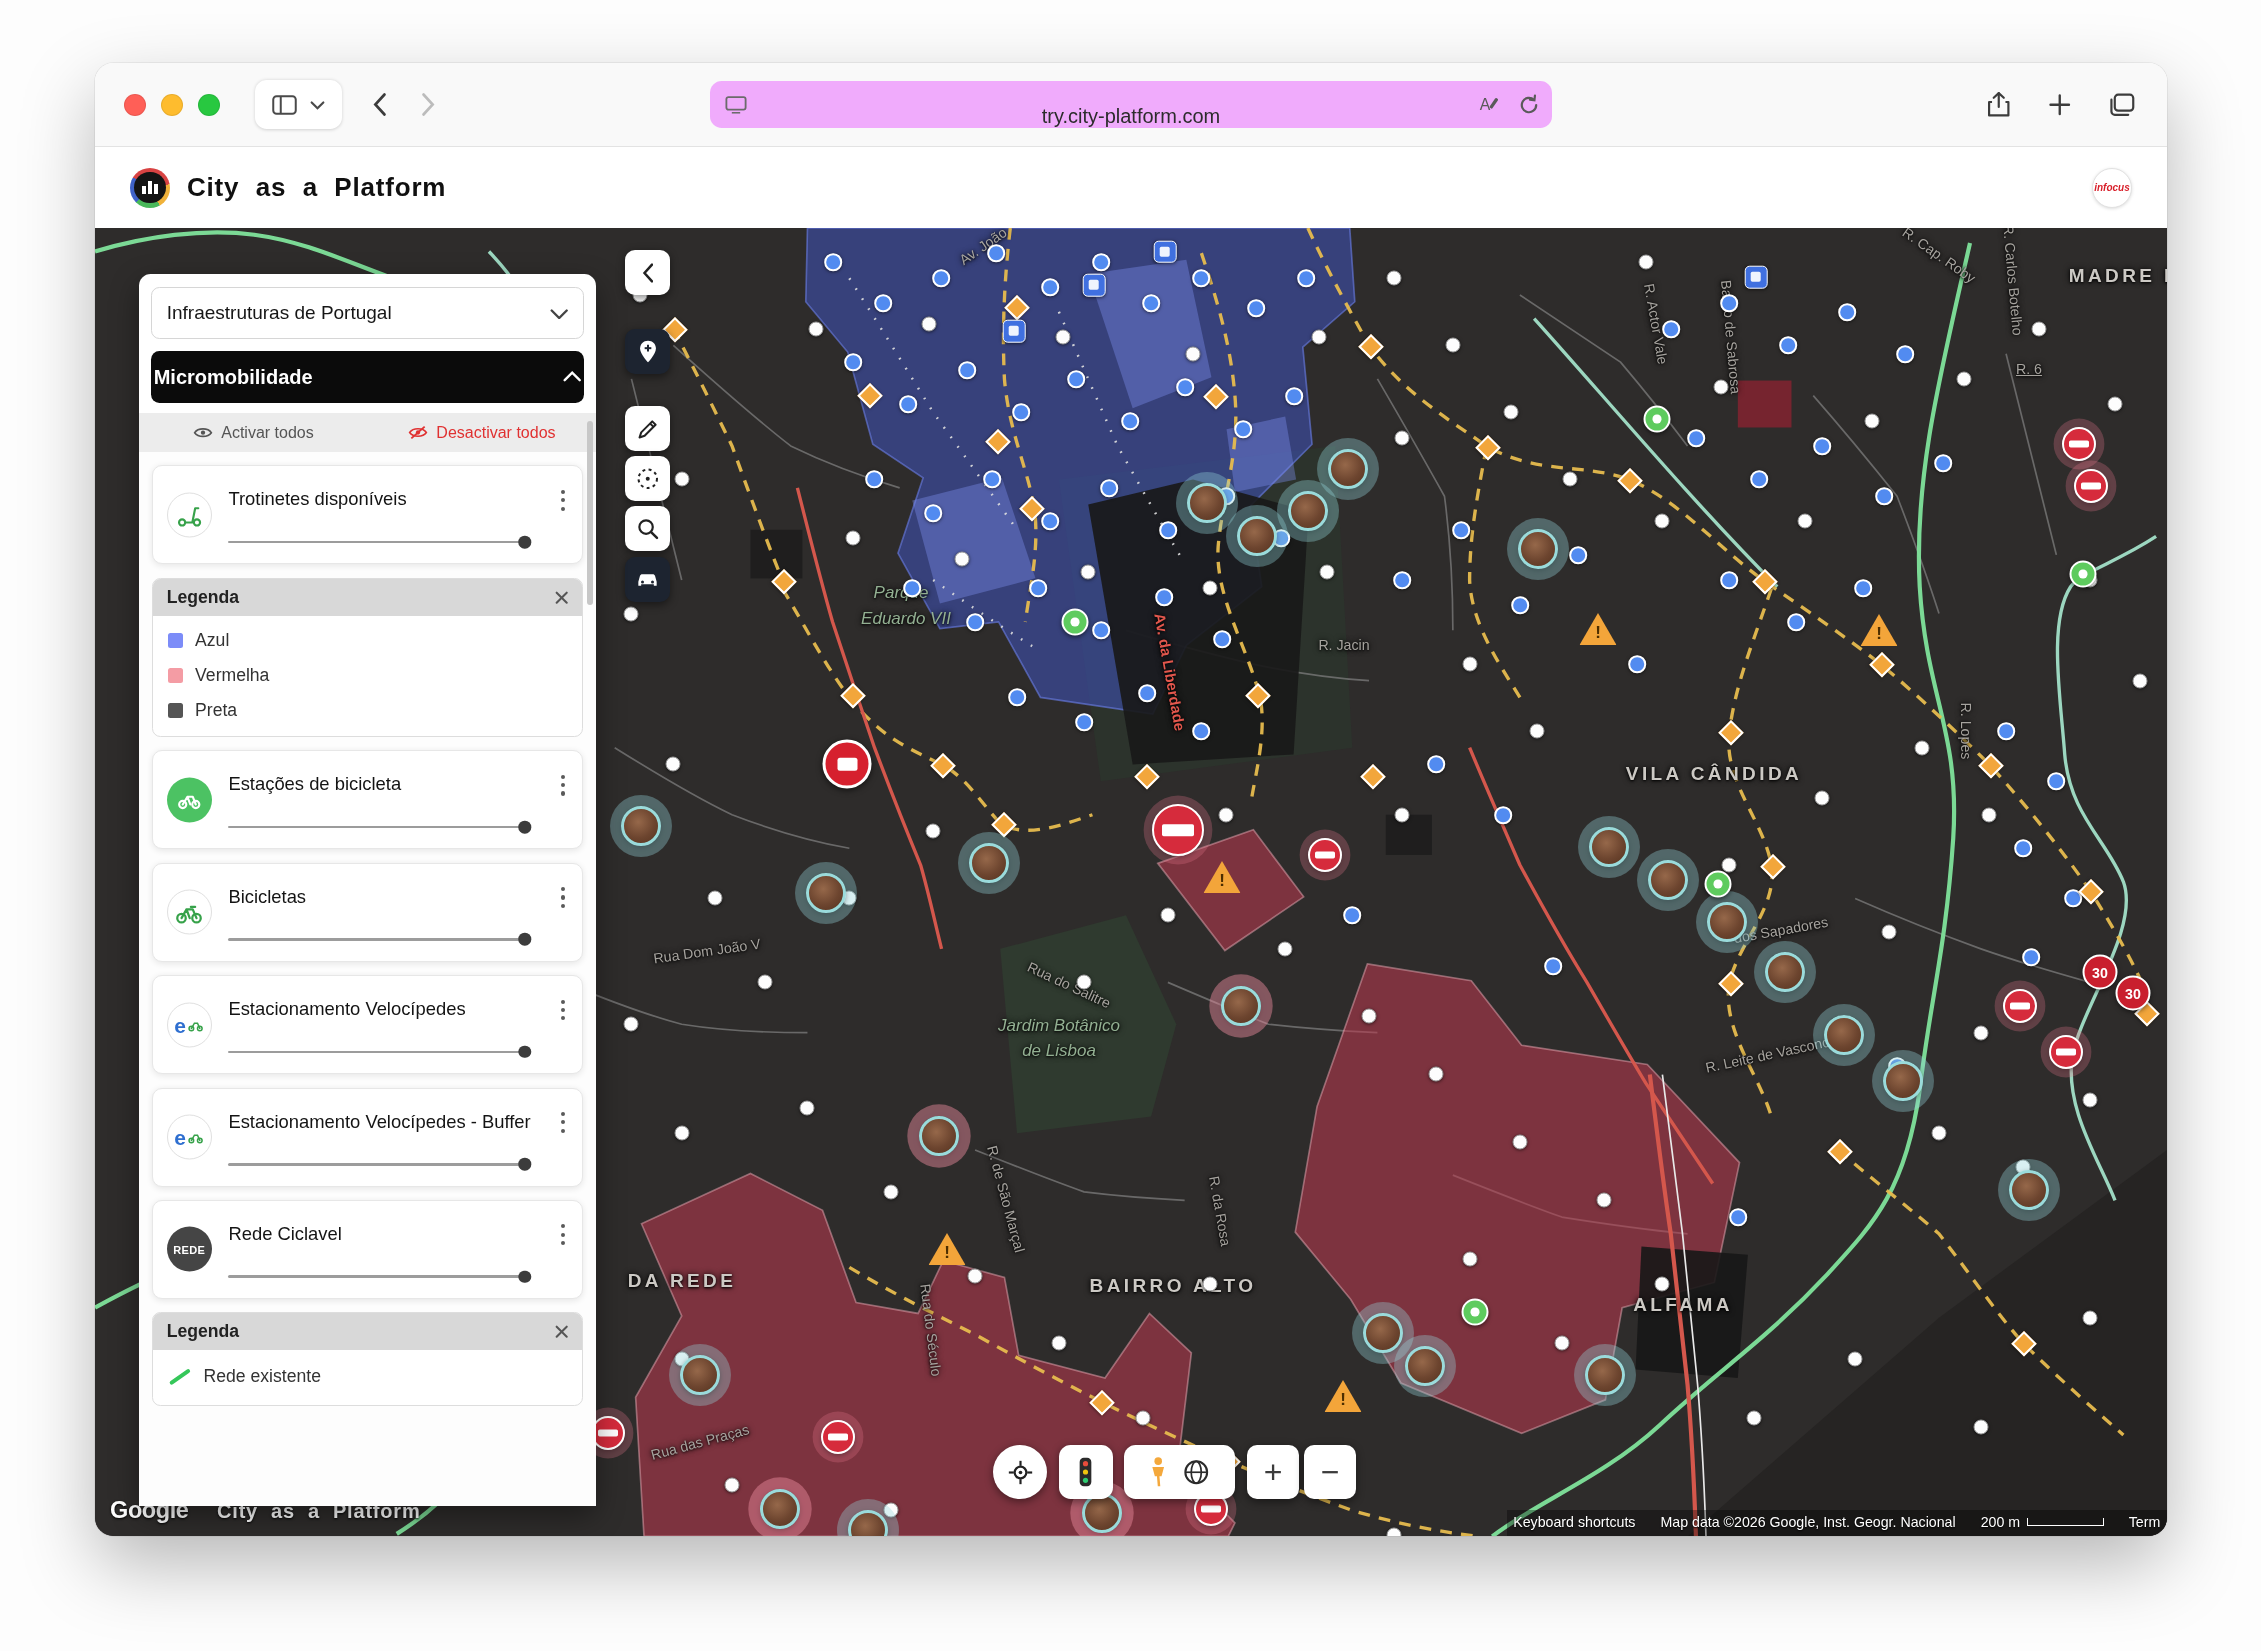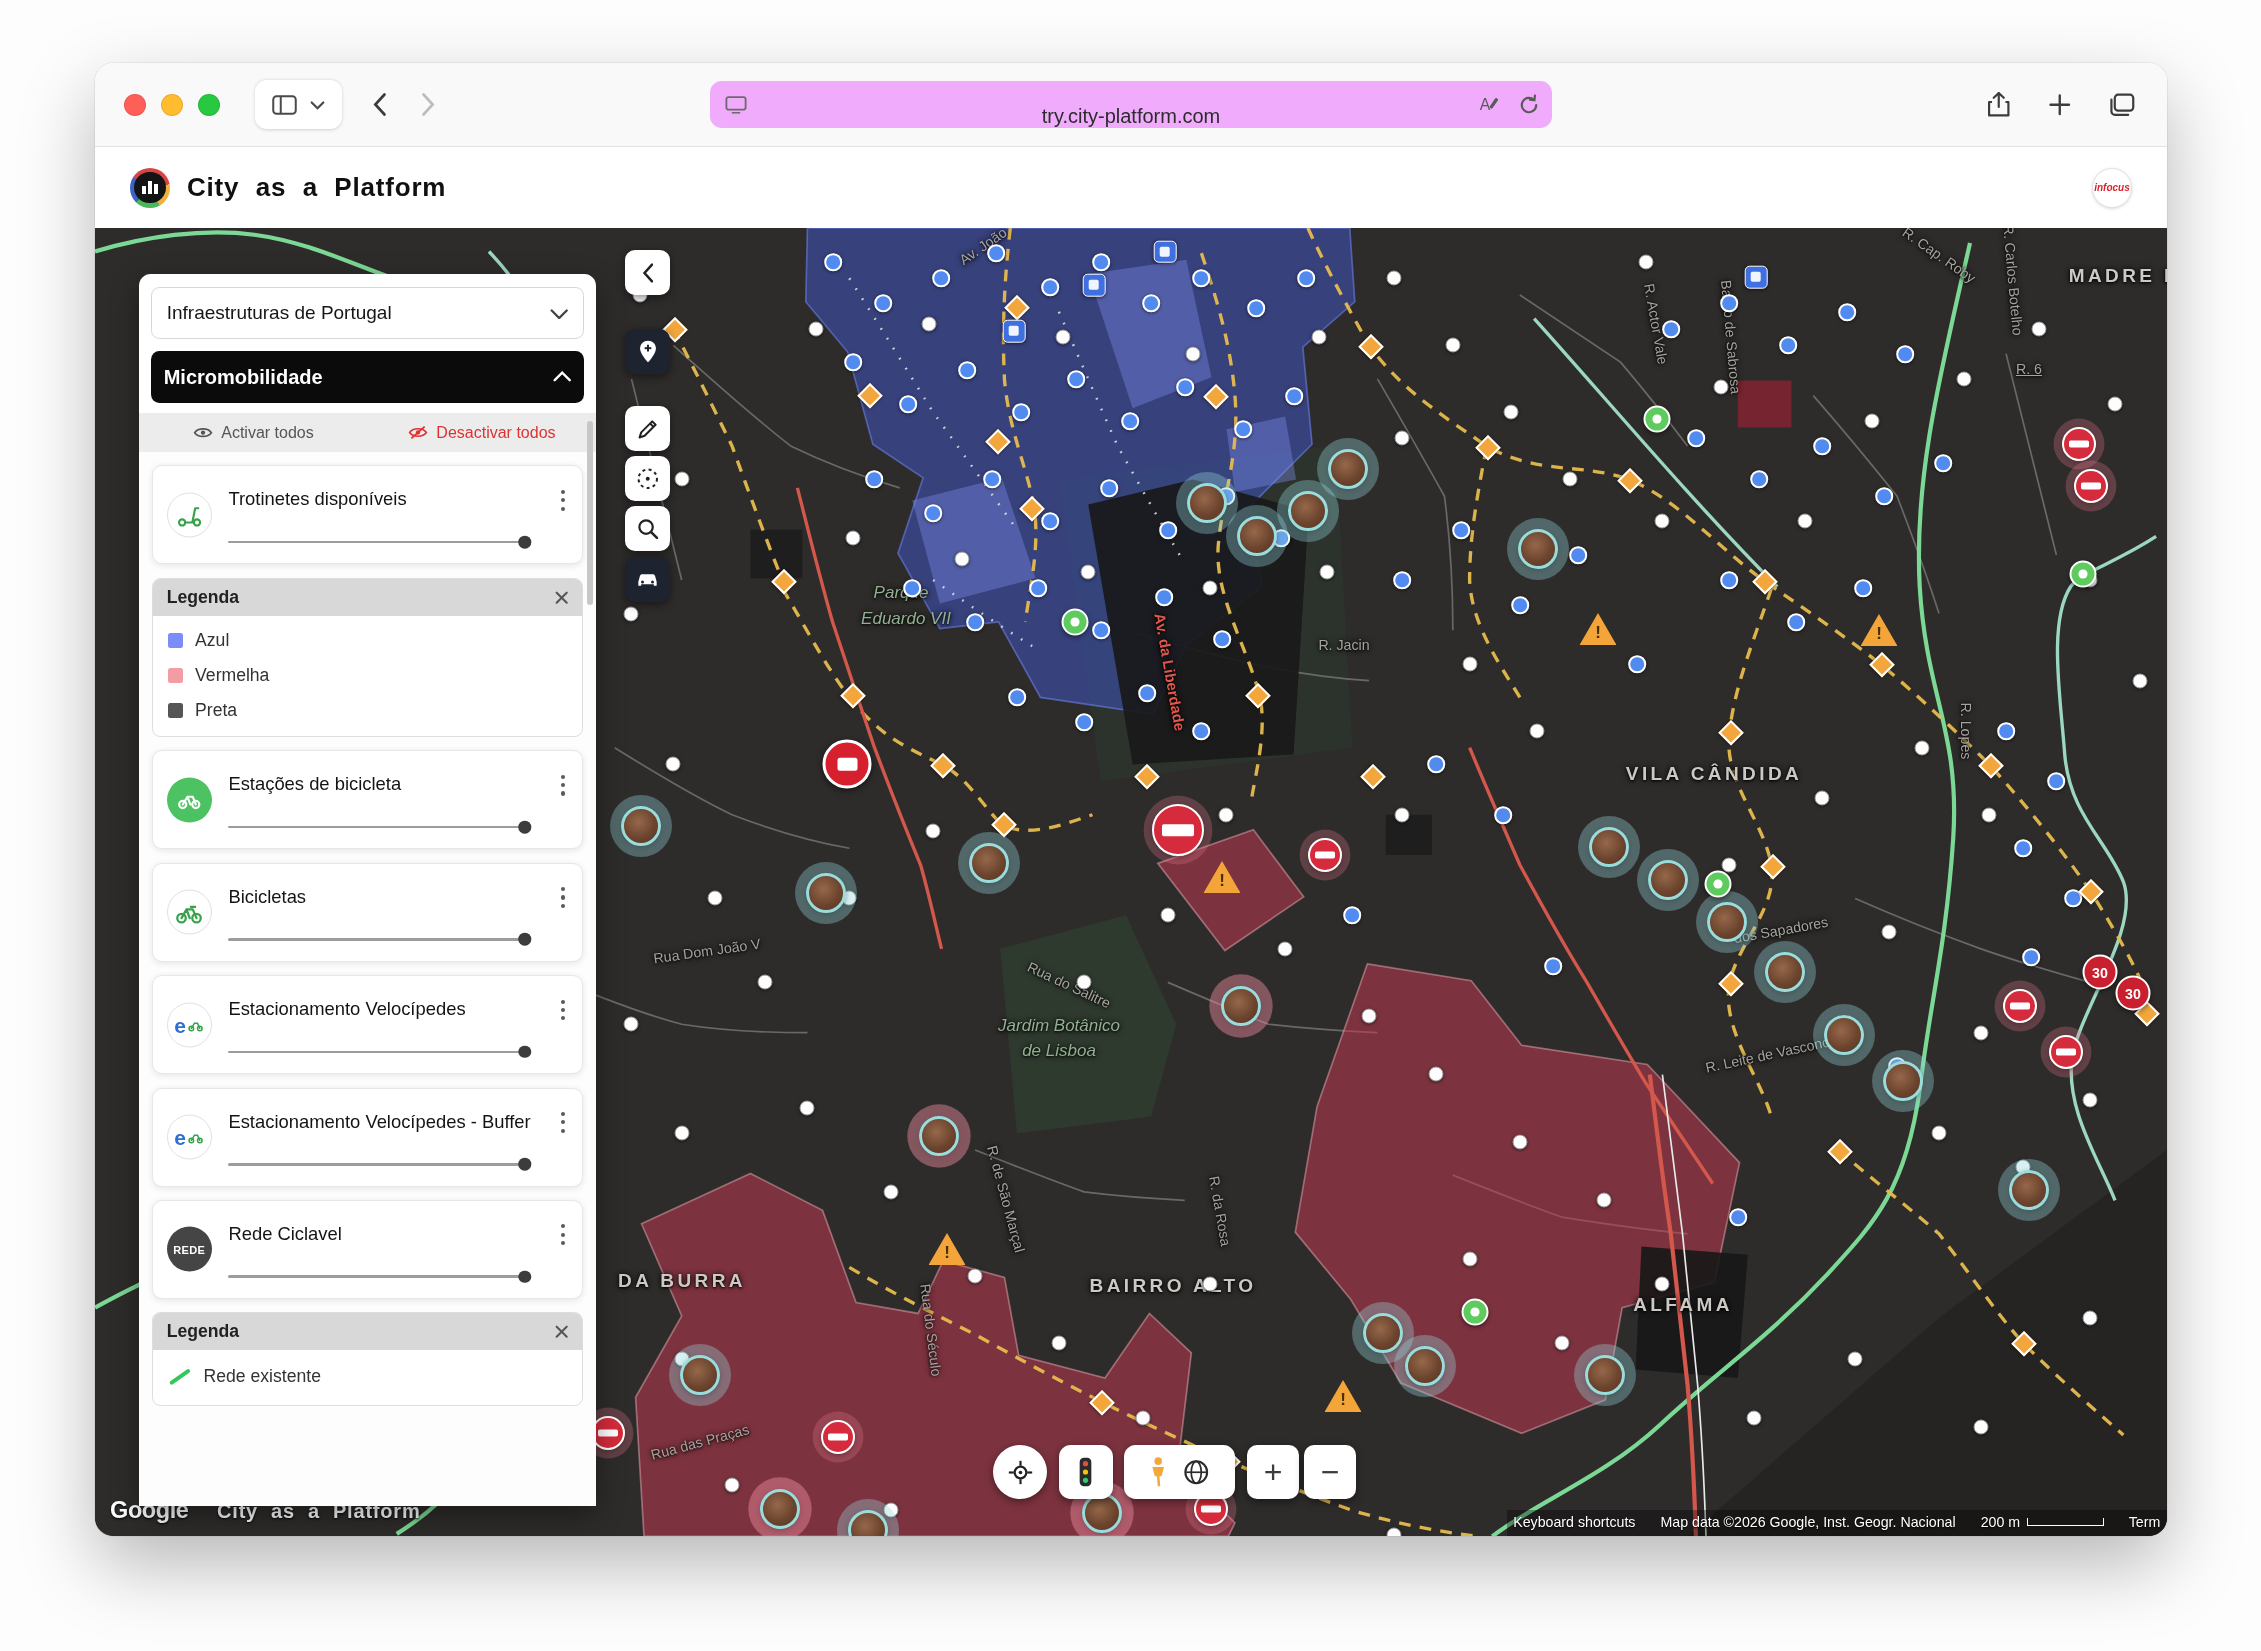--- a/index.html
+++ b/index.html
@@ -61,21 +61,21 @@
   .mk.s::after{content:"";position:absolute;inset:26%;background:#fff;border-radius:1.7px;opacity:.92}
   .mk.c{width:49px;height:49px;border-radius:50%;background:#d6202e;border:3.4px solid #fff;box-shadow:0 1.7px 6.7px rgba(0,0,0,.6)}
   .mk.c::after{content:"";position:absolute;left:50%;top:50%;transform:translate(-50%,-50%);width:20px;height:13.4px;background:#fff;border-radius:2.5px}
   .mk.v{width:35px;height:35px;border-radius:50%;background:#c91f2e;border:2.5px solid #fff;display:flex;align-items:center;justify-content:center;color:#fff;font-weight:700;font-size:14.2px;box-shadow:0 1.7px 5px rgba(0,0,0,.5)}
 
   
   .sidebar{position:absolute;left:44px;top:46px;width:457px;height:1232px;background:#fff;border-radius:11.7px;
     box-shadow:0 10px 28.5px rgba(0,0,0,.4);z-index:10;display:flex;flex-direction:column;padding:13.4px 11.7px 0}
   .select-box{height:52px;border:1.7px solid #d6d6d6;border-radius:8.4px;display:flex;align-items:center;justify-content:space-between;padding:0 15px;background:#fff}
   .select-box .lbl{font-size:19px;color:#161616;font-weight:500}
-  .section-header{margin-top:11.7px;height:52px;background:#0b0b0b;border-radius:8.4px;display:flex;align-items:center;justify-content:space-between;padding:0 13px}
+  .section-header{margin-top:11.7px;height:52px;background:#0b0b0b;border-radius:8.4px;display:flex;align-items:center;justify-content:space-between;padding:0 3px}
   .section-header .lbl{font-size:20px;color:#fff;font-weight:700}
   .actions{margin:10px -11.7px 0;height:39px;background:#ececec;display:flex;align-items:center}
   .actions .half{flex:1;display:flex;align-items:center;justify-content:center;gap:8.4px;font-size:16px}
   .actions .act-on{color:#555}
   .actions .act-off{color:#e03131}
   .layer-list{flex:1;overflow:hidden;margin:0 -11.7px;padding:0 13.4px;position:relative;background:#fdfdfd}
   .sb-thumb{position:absolute;right:3.4px;top:147px;width:5.9px;height:184px;background:#c7c7c7;border-radius:3.4px;z-index:11}
 
   .card{position:relative;height:99px;background:#fff;border:0.8px solid #e7e7e7;border-radius:10px;box-shadow:0 1.7px 5.9px rgba(0,0,0,.09);margin-top:13.4px}
   .licon{position:absolute;left:13.4px;top:50%;transform:translateY(-50%);width:45px;height:45px;border-radius:50%;display:flex;align-items:center;justify-content:center}
@@ -302,21 +302,21 @@
         <path d="M900,60 C935,115 968,168 1000,220 C1035,268 1068,315 1100,360"></path>
         <path d="M1150,100 C1174,155 1197,208 1220,260 C1247,308 1273,355 1300,400"></path>
         <path d="M1000,420 C1040,448 1080,475 1120,500"></path>
       </g>
     </svg>
 
     <div class="label-layer">
         <div class="maplabel area" style="left: 1619px; top: 546px;">VILA CÂNDIDA</div>
         <div class="maplabel area" style="left: 1078px; top: 1058px;">BAIRRO ALTO</div>
         <div class="maplabel area" style="left: 1588px; top: 1077px;">ALFAMA</div>
-        <div class="maplabel area" style="left: 587px; top: 1053px;">DA BURRA</div>
+        <div class="maplabel area" style="left: 587px; top: 1053px;">DA REDE</div>
         <div class="maplabel area" style="left: 2038px; top: 48px;">MADRE DE</div>
         <div class="maplabel place" style="left: 806px; top: 365px;">Parque</div>
         <div class="maplabel place" style="left: 811px; top: 391px; font-style: italic;">Eduardo VII</div>
         <div class="maplabel place" style="left: 964px; top: 798px;">Jardim Botânico</div>
         <div class="maplabel place" style="left: 964px; top: 823px;">de Lisboa</div>
         <div class="maplabel street" style="left: 888px; top: 18.4px; transform: translate(-50%, -50%) rotate(-35deg);">Av. João</div>
         <div class="maplabel street" style="left: 612px; top: 723px; transform: translate(-50%, -50%) rotate(-8deg);">Rua Dom João V</div>
         <div class="maplabel street" style="left: 974px; top: 757px; transform: translate(-50%, -50%) rotate(25deg);">Rua do Salitre</div>
         <div class="maplabel street" style="left: 1249px; top: 417px;">R. Jacin</div>
         <div class="maplabel street" style="left: 1871px; top: 503px; transform: translate(-50%, -50%) rotate(90deg);">R. Lopes</div>

